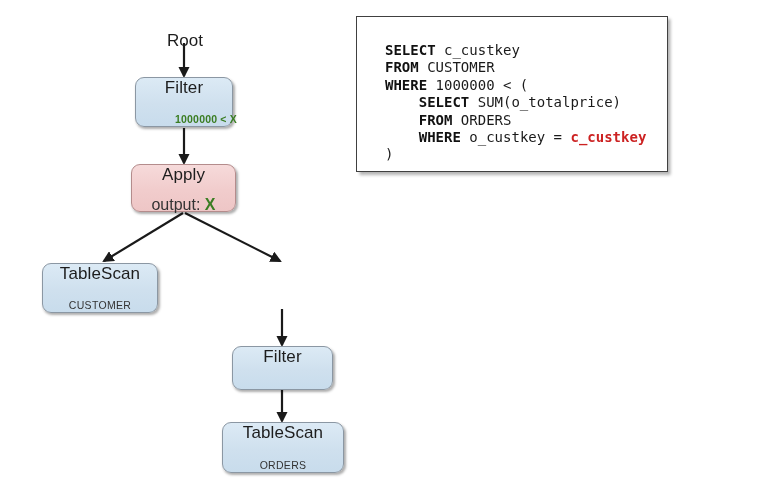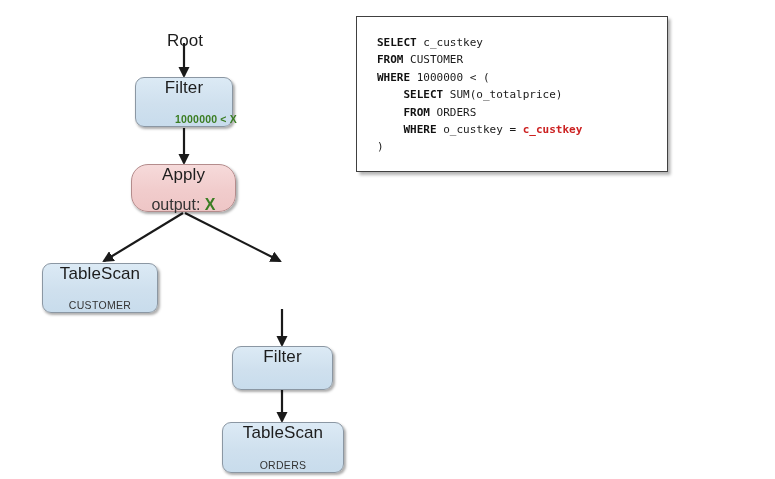--- a/index.html
+++ b/index.html
@@ -104,23 +104,23 @@
     top: 16px;
     width: 312px;
     height: 156px;
     box-sizing: border-box;
     background: #ffffff;
     border: 1.5px solid #404040;
     box-shadow: 2.5px 3px 3px rgba(0,0,0,0.30);
     padding: 9px 10px 8px 12px;
   }
   #sql-code {
-    margin: 8px;
+    margin: 16px;
     font-family: "DejaVu Sans Mono", monospace;
-    font-size: 11px;
+    font-size: 14px;
     line-height: 17.4px;
     color: #1a1a1a;
     white-space: pre;
   }
   #sql-code .kw {
     font-weight: bold;
     color: #111111;
   }
   #sql-code .red {
     font-weight: bold;
@@ -148,21 +148,21 @@
     </g>
   </svg>
 
   <div id="root-label">Root</div>
 
   <div class="node" style="left:135px; top:77px; width:98px; height:50px;">
     <div class="node-title">Filter</div>
     <div class="node-sub expr">1000000 &lt; X</div>
   </div>
 
-  <div class="node pink" style="left:131px; top:164px; width:105px; height:48px;border-radius:17px;">
+  <div class="node pink" style="left:131px; top:164px; width:105px; height:48px;">
     <div class="node-title">Apply</div>
     <div class="node-sub"><span>output: </span><span class="green-token">X</span></div>
   </div>
 
   <div class="node" style="left:42px; top:263px; width:116px; height:50px;">
     <div class="node-title">TableScan</div>
     <div class="node-sub caps">CUSTOMER</div>
   </div>
 
 

